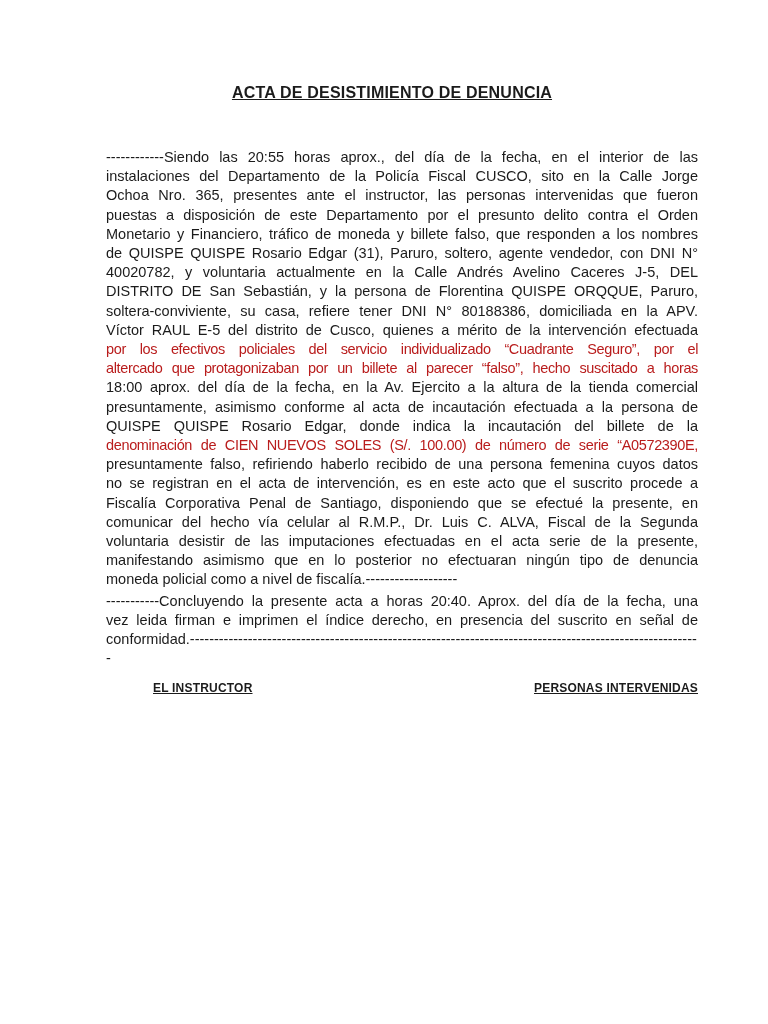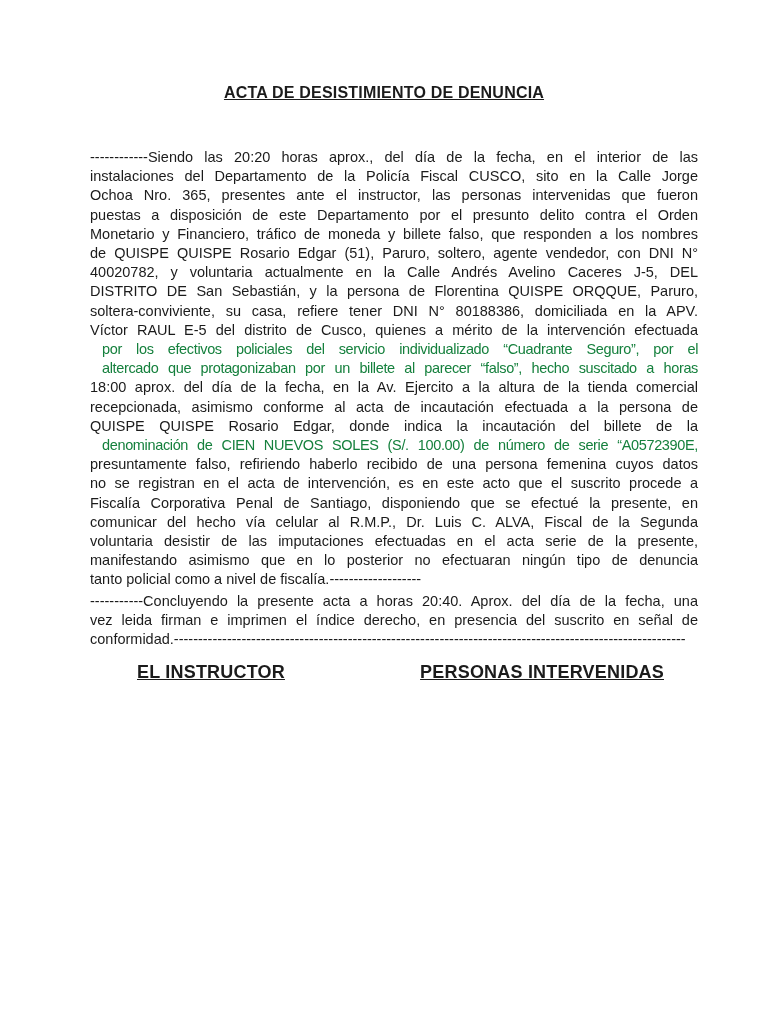--- a/index.html
+++ b/index.html
@@ -10,20 +10,21 @@
   .page {
     position: relative;
     width: 768px;
     height: 1024px;
     background: #ffffff;
     color: #1b1b1b;
     font-family: "Liberation Sans", sans-serif;
     box-sizing: border-box;
     padding-top: 83px;
     overflow: hidden;
+    padding-left: 16px;
   }
   .title {
     text-align: center;
     font-weight: bold;
     font-size: 16px;
     line-height: 19px;
     text-decoration: underline;
     letter-spacing: 0.2px;
   }
   .content {
@@ -37,70 +38,69 @@
     margin-top: 2px;
   }
   .line {
     text-align: justify;
     text-align-last: justify;
   }
   .line.last {
     text-align-last: left;
   }
   .line.light {
-    color: #15803d;
+    color: #b91c1c;
     letter-spacing: -0.35px;
-    margin-left: 12px;
   }
   .signatures {
     display: flex;
     justify-content: space-between;
     margin: 13px 70px 0 90px;
-    font-size: 18px;
+    font-size: 12px;
     font-weight: bold;
   }
   .sig {
     text-decoration: underline;
     letter-spacing: 0.2px;
   }
   .sig.left-sig  { margin-left: 47px; }
-  .sig.right-sig { margin-right: 34px; }
+  .sig.right-sig { }
 </style>
 </head>
 <body>
 
 <div class="page">
 
   <div class="title">ACTA DE DESISTIMIENTO DE DENUNCIA</div>
 
   <div class="content">
     <div class="paragraph">
-        <div class="line">------------Siendo las 20:20 horas aprox., del día de la fecha, en el interior de las</div>
+        <div class="line">------------Siendo las 20:55 horas aprox., del día de la fecha, en el interior de las</div>
         <div class="line">instalaciones del Departamento de la Policía Fiscal CUSCO, sito en la Calle Jorge</div>
         <div class="line">Ochoa Nro. 365, presentes ante el instructor, las personas intervenidas que fueron</div>
         <div class="line">puestas a disposición de este Departamento por el presunto delito contra el Orden</div>
         <div class="line">Monetario y Financiero, tráfico de moneda y billete falso, que responden a los nombres</div>
-        <div class="line">de QUISPE QUISPE Rosario Edgar (51), Paruro, soltero, agente vendedor, con DNI N°</div>
+        <div class="line">de QUISPE QUISPE Rosario Edgar (31), Paruro, soltero, agente vendedor, con DNI N°</div>
         <div class="line">40020782, y voluntaria actualmente en la Calle Andrés Avelino Caceres J-5, DEL</div>
         <div class="line">DISTRITO DE San Sebastián, y la persona de Florentina QUISPE ORQQUE, Paruro,</div>
         <div class="line">soltera-conviviente, su casa, refiere tener DNI N° 80188386, domiciliada en la APV.</div>
         <div class="line">Víctor RAUL E-5 del distrito de Cusco, quienes a mérito de la intervención efectuada</div>
         <div class="line light">por los efectivos policiales del servicio individualizado “Cuadrante Seguro”, por el</div>
         <div class="line light">altercado que protagonizaban por un billete al parecer “falso”, hecho suscitado a horas</div>
         <div class="line">18:00 aprox. del día de la fecha, en la Av. Ejercito a la altura de la tienda comercial</div>
-        <div class="line">recepcionada, asimismo conforme al acta de incautación  efectuada a la persona de</div>
+        <div class="line">presuntamente, asimismo conforme al acta de incautación  efectuada a la persona de</div>
         <div class="line">QUISPE QUISPE Rosario Edgar, donde indica la incautación del billete de la</div>
         <div class="line light">denominación de CIEN NUEVOS SOLES (S/. 100.00) de número de serie “A0572390E,</div>
         <div class="line">presuntamente falso,  refiriendo haberlo recibido de una persona femenina cuyos datos</div>
         <div class="line">no se registran en el acta de intervención, es en este acto que el suscrito procede a</div>
         <div class="line">Fiscalía Corporativa Penal de Santiago, disponiendo que se efectué la presente, en</div>
         <div class="line">comunicar del hecho vía celular al R.M.P., Dr. Luis C. ALVA, Fiscal de la Segunda</div>
         <div class="line">voluntaria desistir de las imputaciones efectuadas en el acta serie de la presente,</div>
         <div class="line">manifestando asimismo que en lo posterior  no efectuaran ningún tipo de denuncia</div>
-        <div class="line last">tanto policial como a nivel de fiscalía.-------------------</div>
+        <div class="line last">moneda policial como a nivel de fiscalía.-------------------</div>
       </div>
 
     <div class="paragraph">
         <div class="line">-----------Concluyendo  la presente acta a horas 20:40. Aprox. del día de la fecha, una</div>
         <div class="line">vez leida firman e imprimen el índice derecho, en presencia del suscrito en señal de</div>
         <div class="line last">conformidad.----------------------------------------------------------------------------------------------------------</div>
       </div>
   </div>
 
   <div class="signatures">

